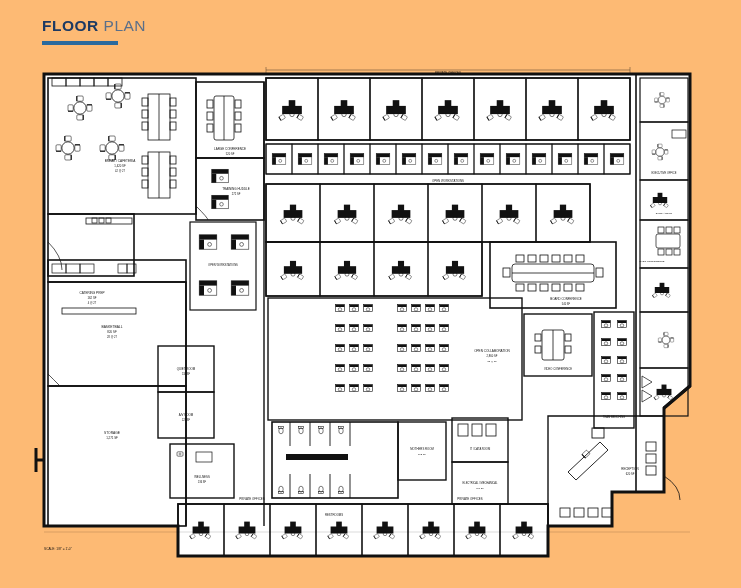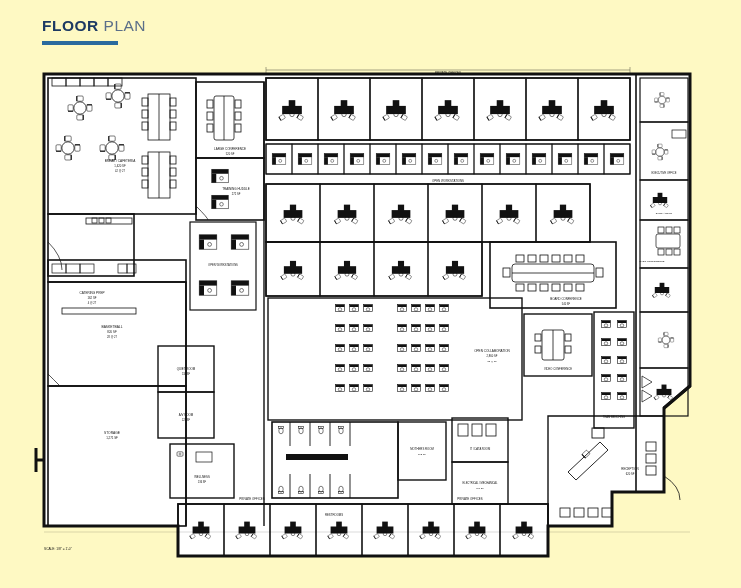--- a/index.html
+++ b/index.html
@@ -1,21 +1,21 @@
 <!DOCTYPE html>
 <html><head>
 <meta charset="utf-8">
 <title>Floor Plan</title>
 <style>
   html,body{margin:0;padding:0;background:#ffffff;}
   body{width:741px;height:588px;overflow:hidden;
        font-family:"Liberation Sans",sans-serif;
        -webkit-font-smoothing:antialiased;}
 
-  #page{position:relative;width:741px;height:588px;background:#fef9c3;text-align:center;}
+  #page{position:relative;width:741px;height:588px;background:#fdba74;text-align:center;}
 
   
   #titleblock{position:absolute;left:42px;top:18px;}
   #titleblock .ttl{font-size:15.5px;letter-spacing:.5px;line-height:1;white-space:nowrap;}
   #titleblock .ttl .b{font-weight:700;color:#1d3a63;}
   #titleblock .ttl .l{font-weight:400;color:#5b6f89;}
   #titlerule{position:absolute;left:42px;top:41px;width:76px;height:4px;background:#2a6a9e;}
 
   
   #plan{position:absolute;left:0;top:56px;width:741px;height:510px;}

